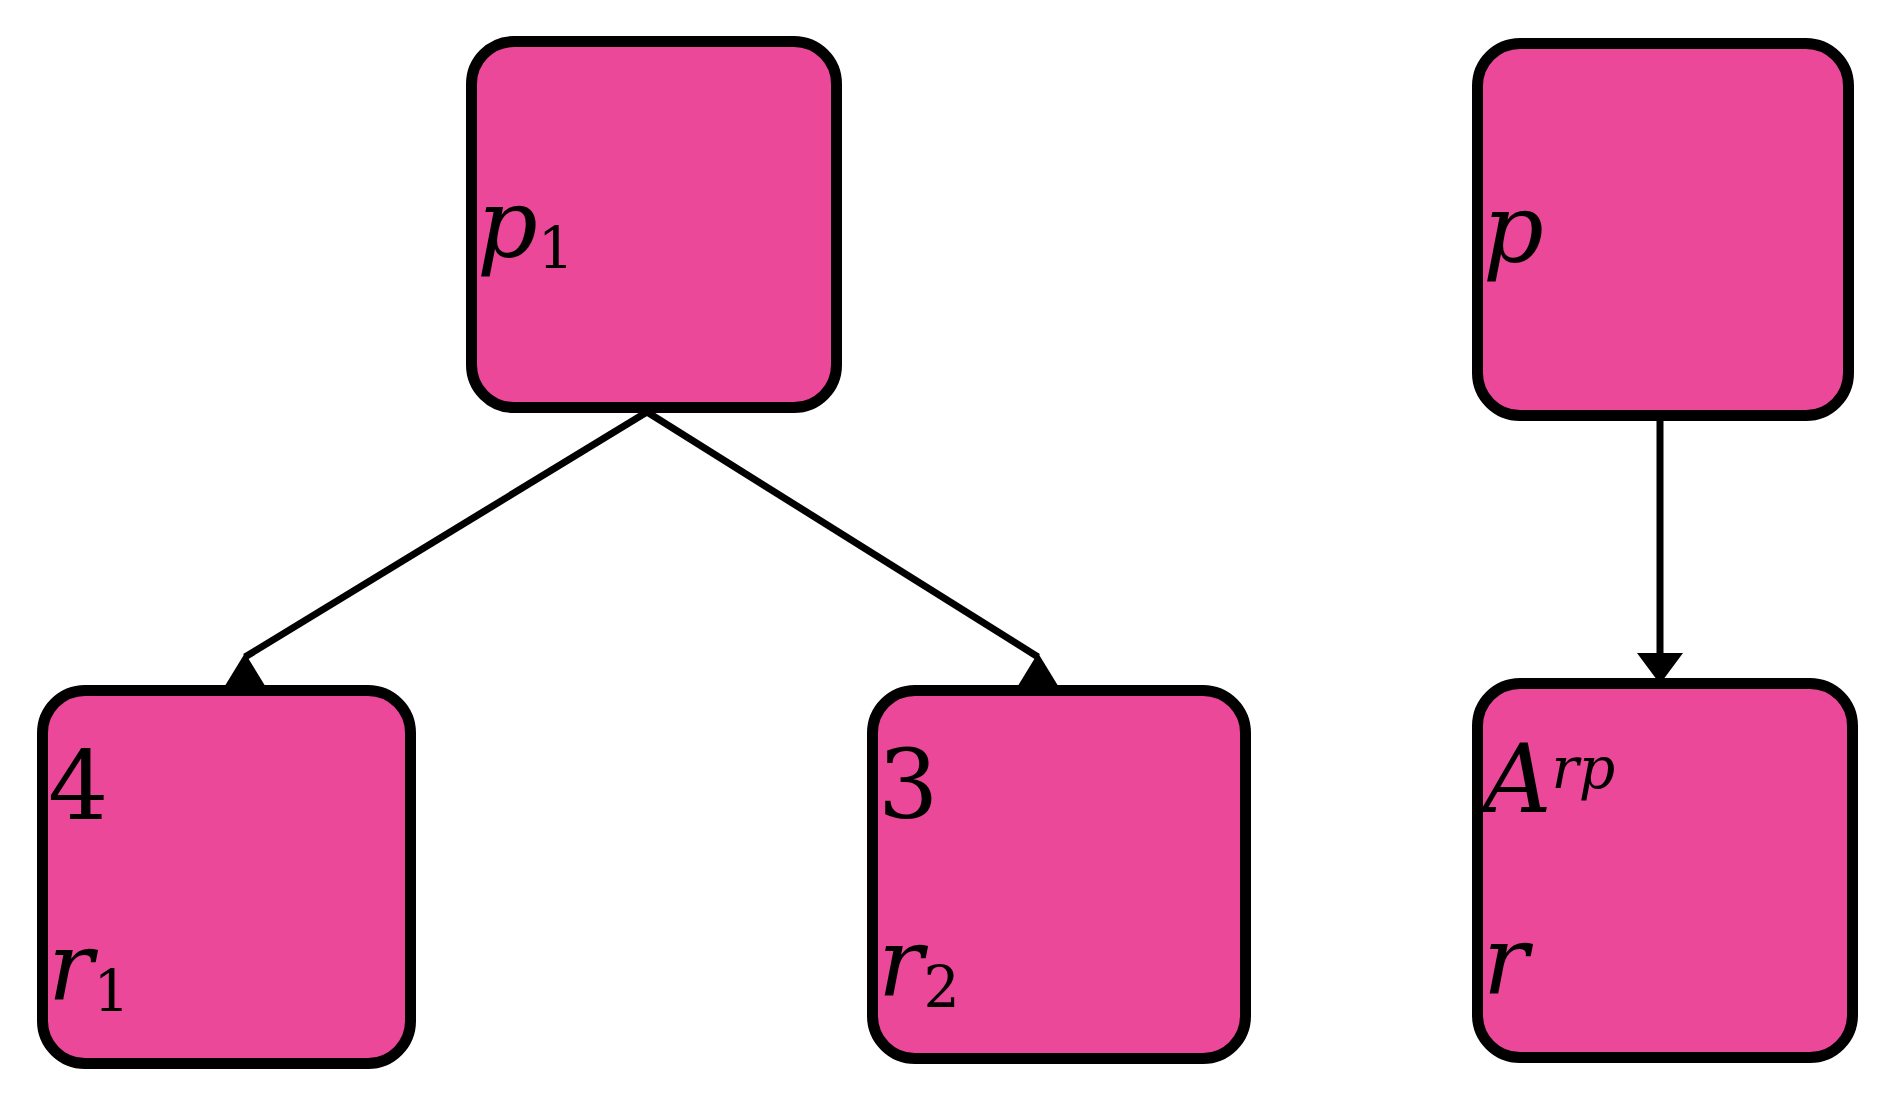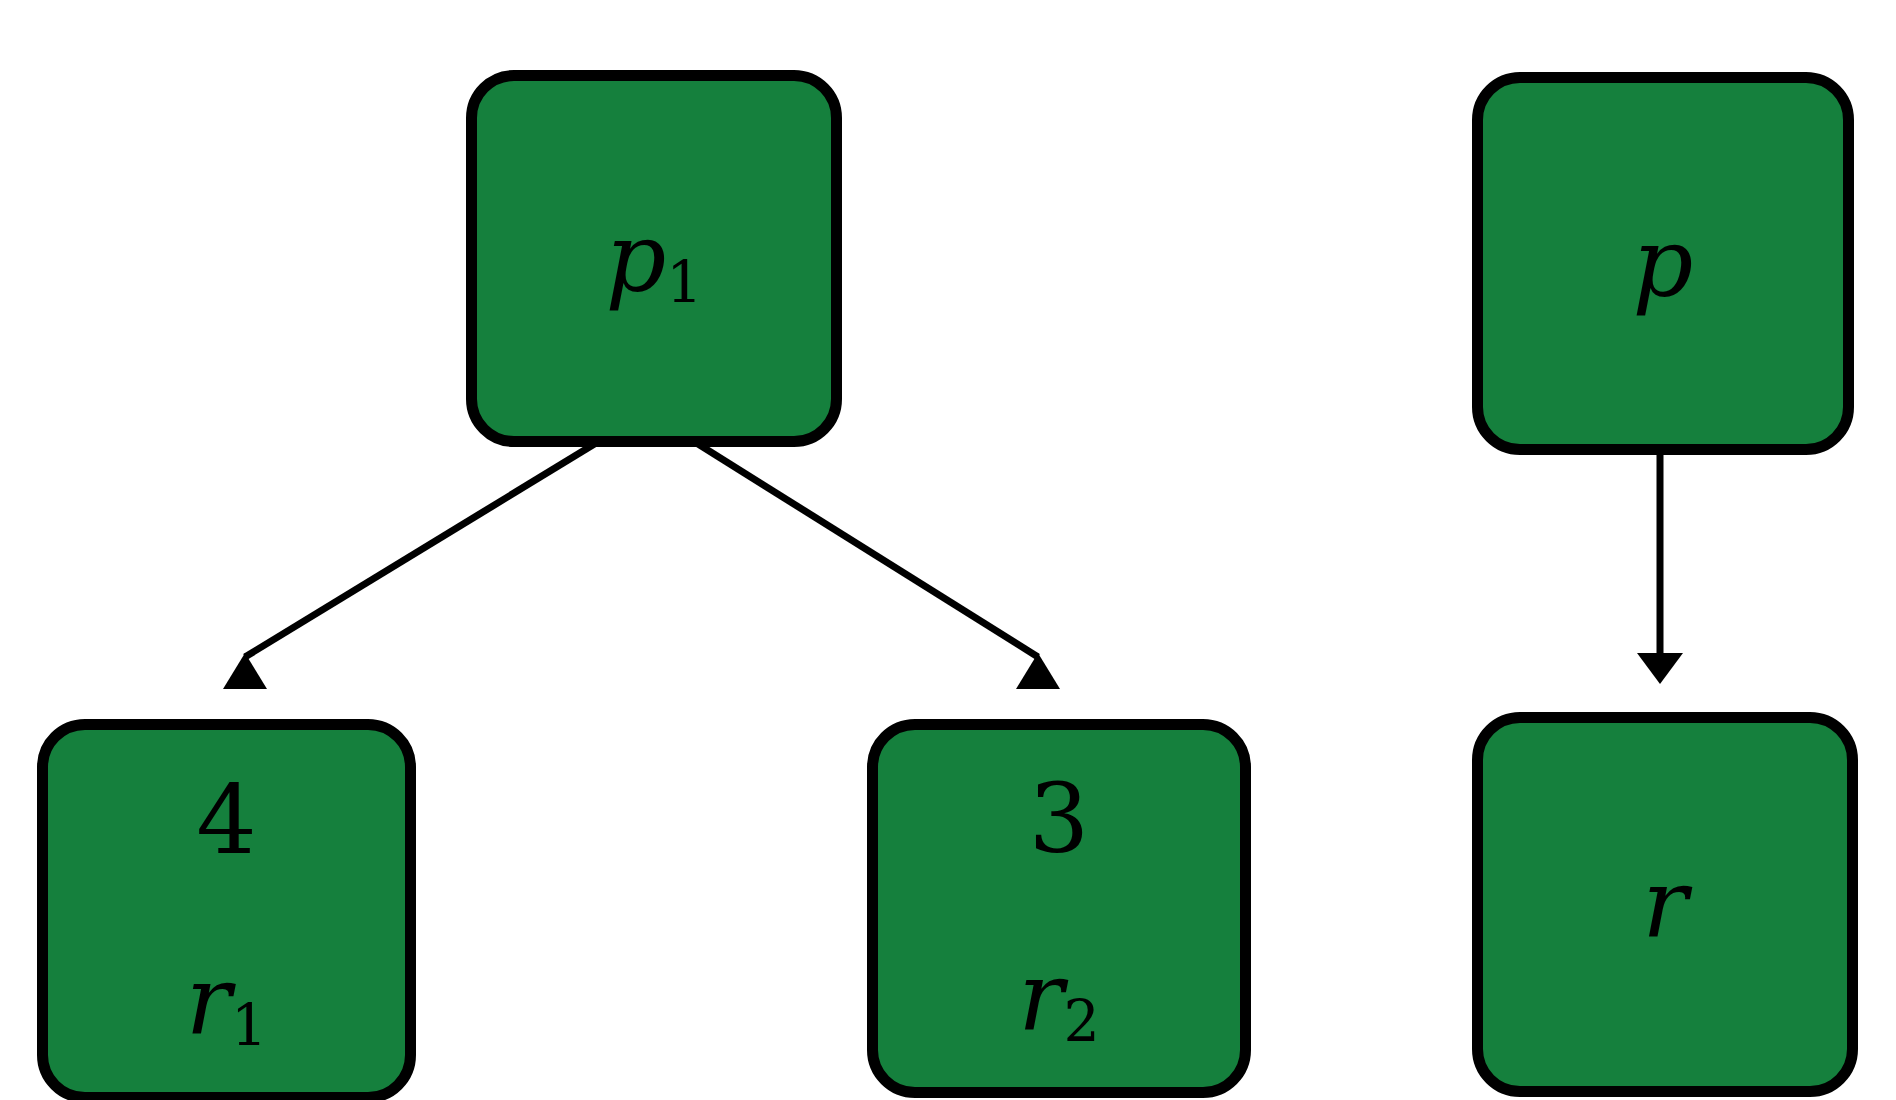--- a/index.html
+++ b/index.html
@@ -34,26 +34,24 @@
   }
   .arrows polygon {
     fill: #000000;
     stroke: none;
   }
   .node {
     position: absolute;
     box-sizing: border-box;
     border: 11px solid #000000;
     border-radius: 48px;
-    background: #15803d;
+    background: #ec4899;
     display: flex;
     flex-direction: column;
-    align-items: center;
     justify-content: center;
-    margin-top: 34px;
   }
   .node.two-row {
     justify-content: space-around;
   }
   .lbl {
     font-size: 95px;
     line-height: 1;
     font-style: italic;
     white-space: nowrap;
   }
@@ -108,16 +106,17 @@
   <div class="node node-r2 two-row">
     <span class="lbl upright"><span class="upright">3</span></span>
     <span class="lbl"><span>r</span><sub>2</sub></span>
   </div>
 
   <div class="node node-p">
     <span class="lbl"><span>p</span></span>
   </div>
 
   <div class="node node-arp two-row">
+    <span class="lbl"><span>A</span><sup>rp</sup></span>
     <span class="lbl"><span>r</span></span>
   </div>
 
 </div>
 
 </body></html>

